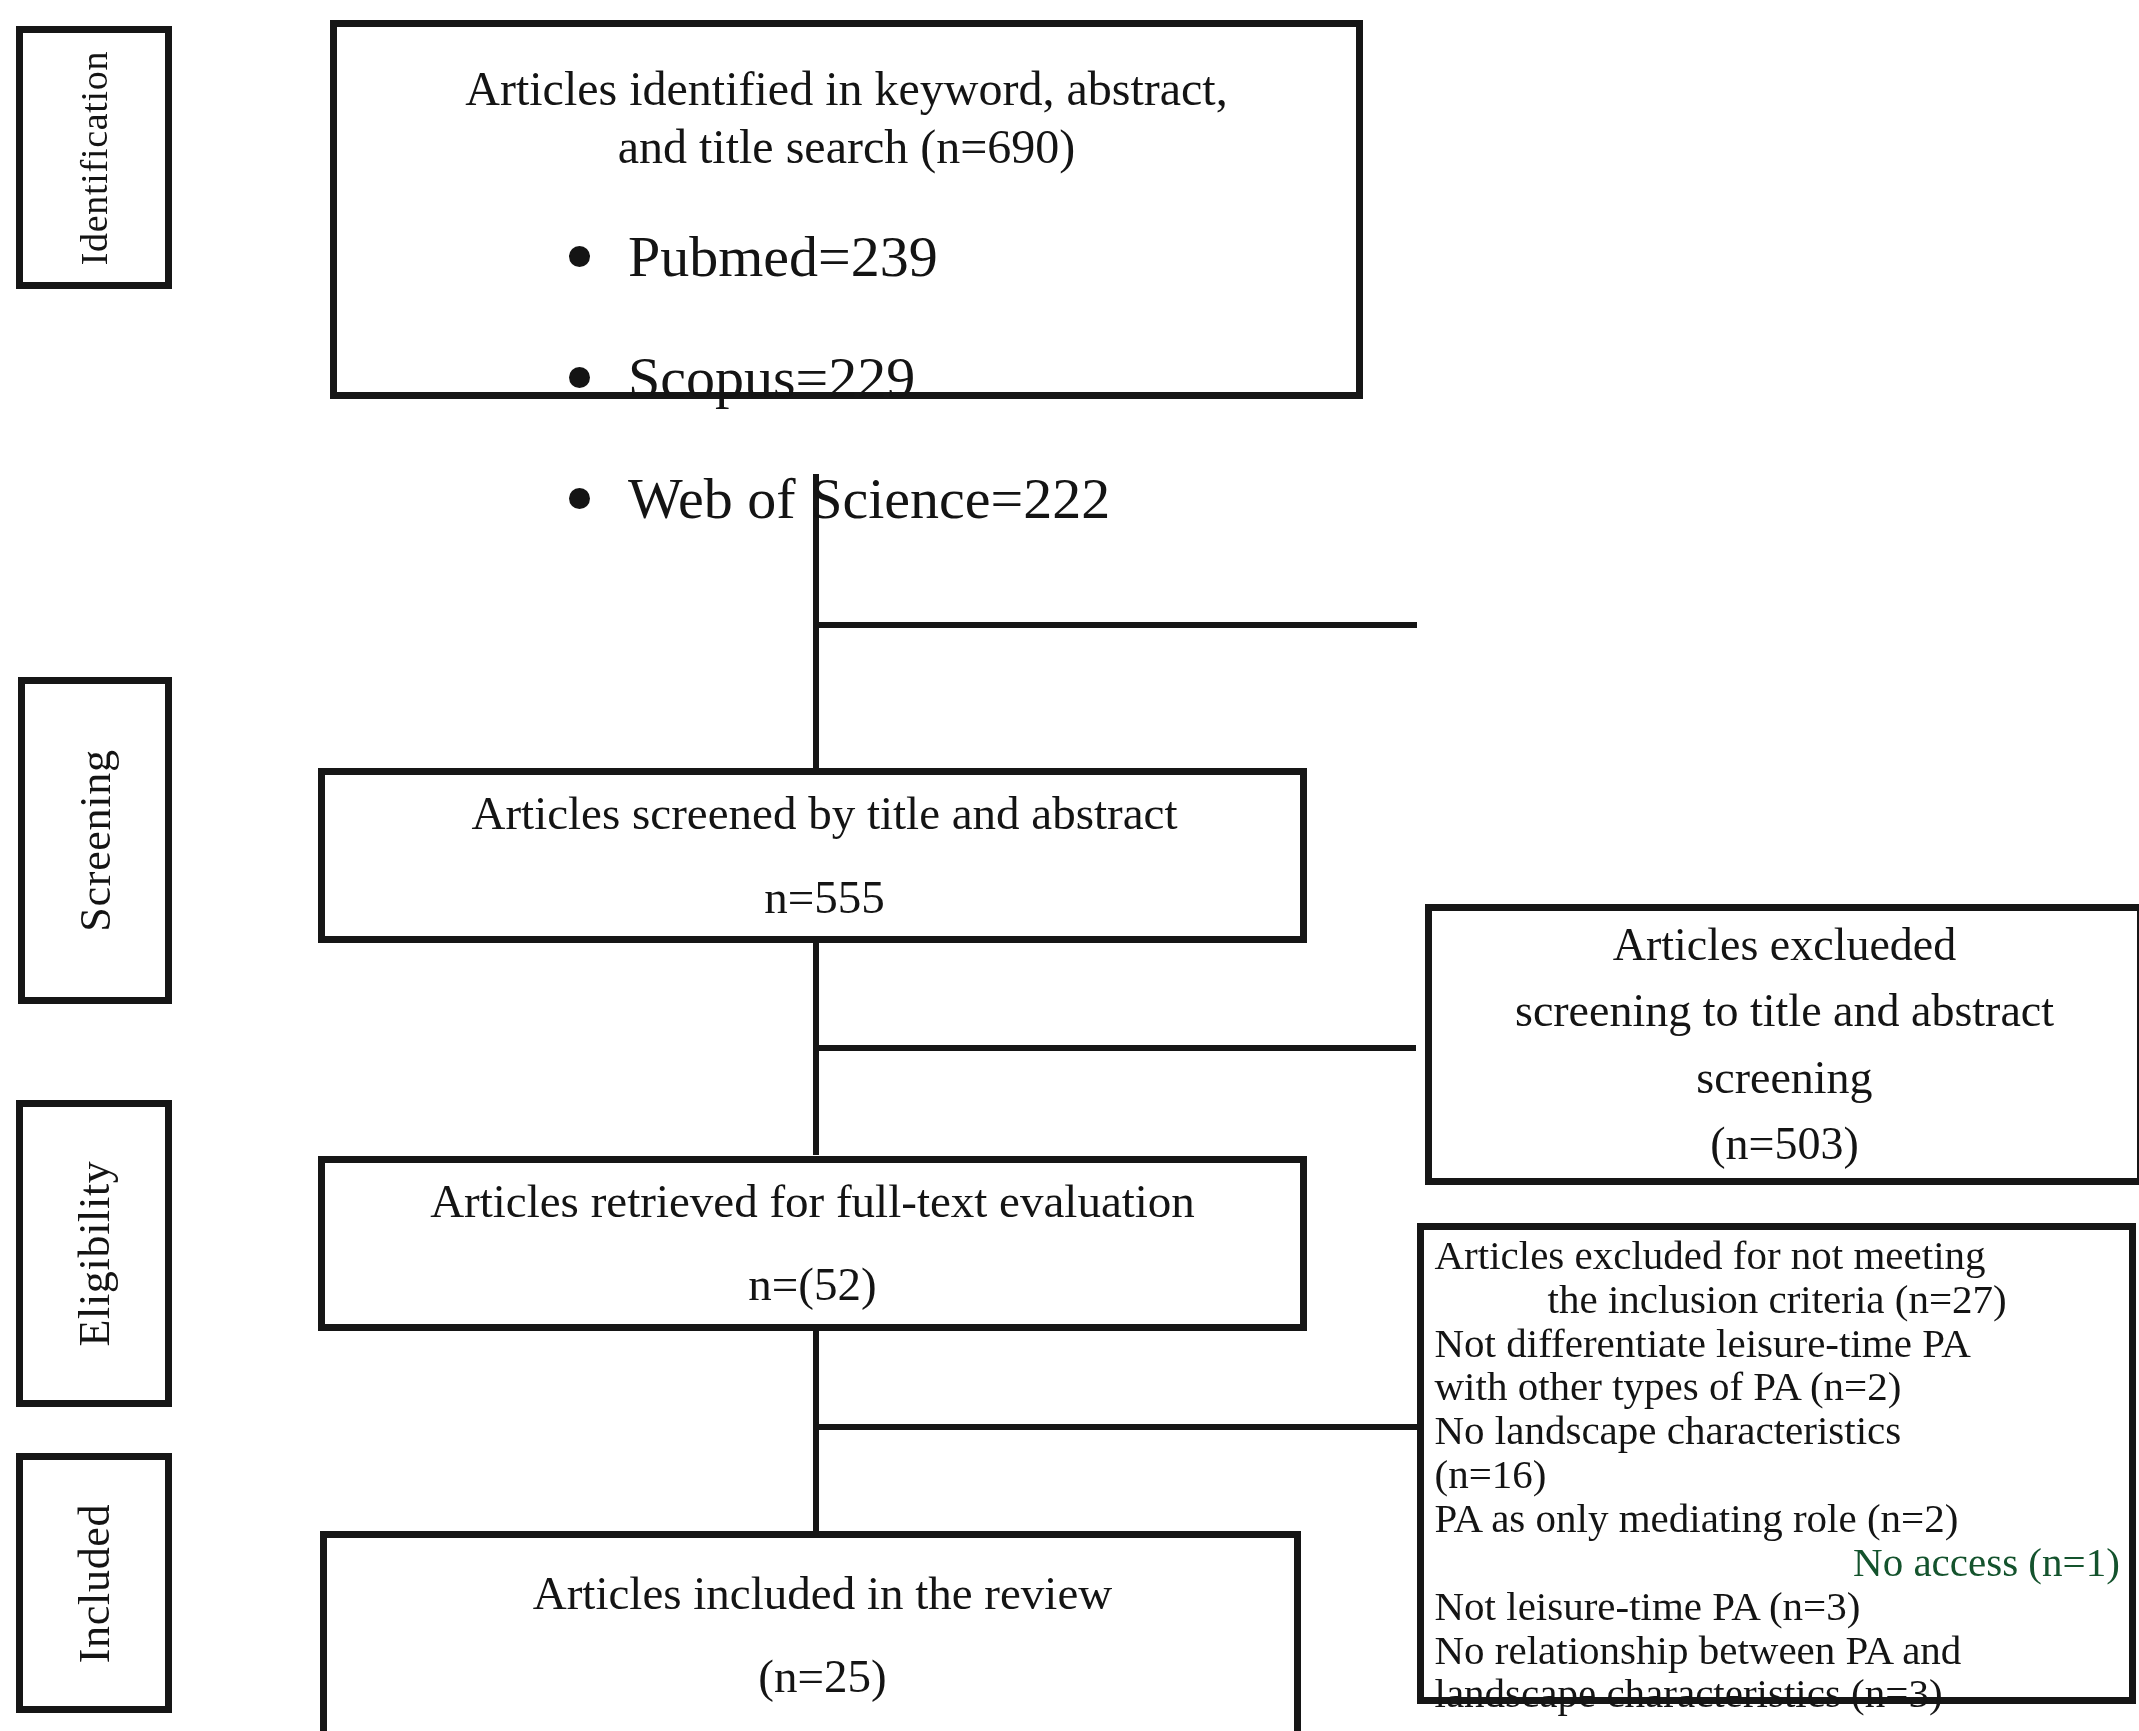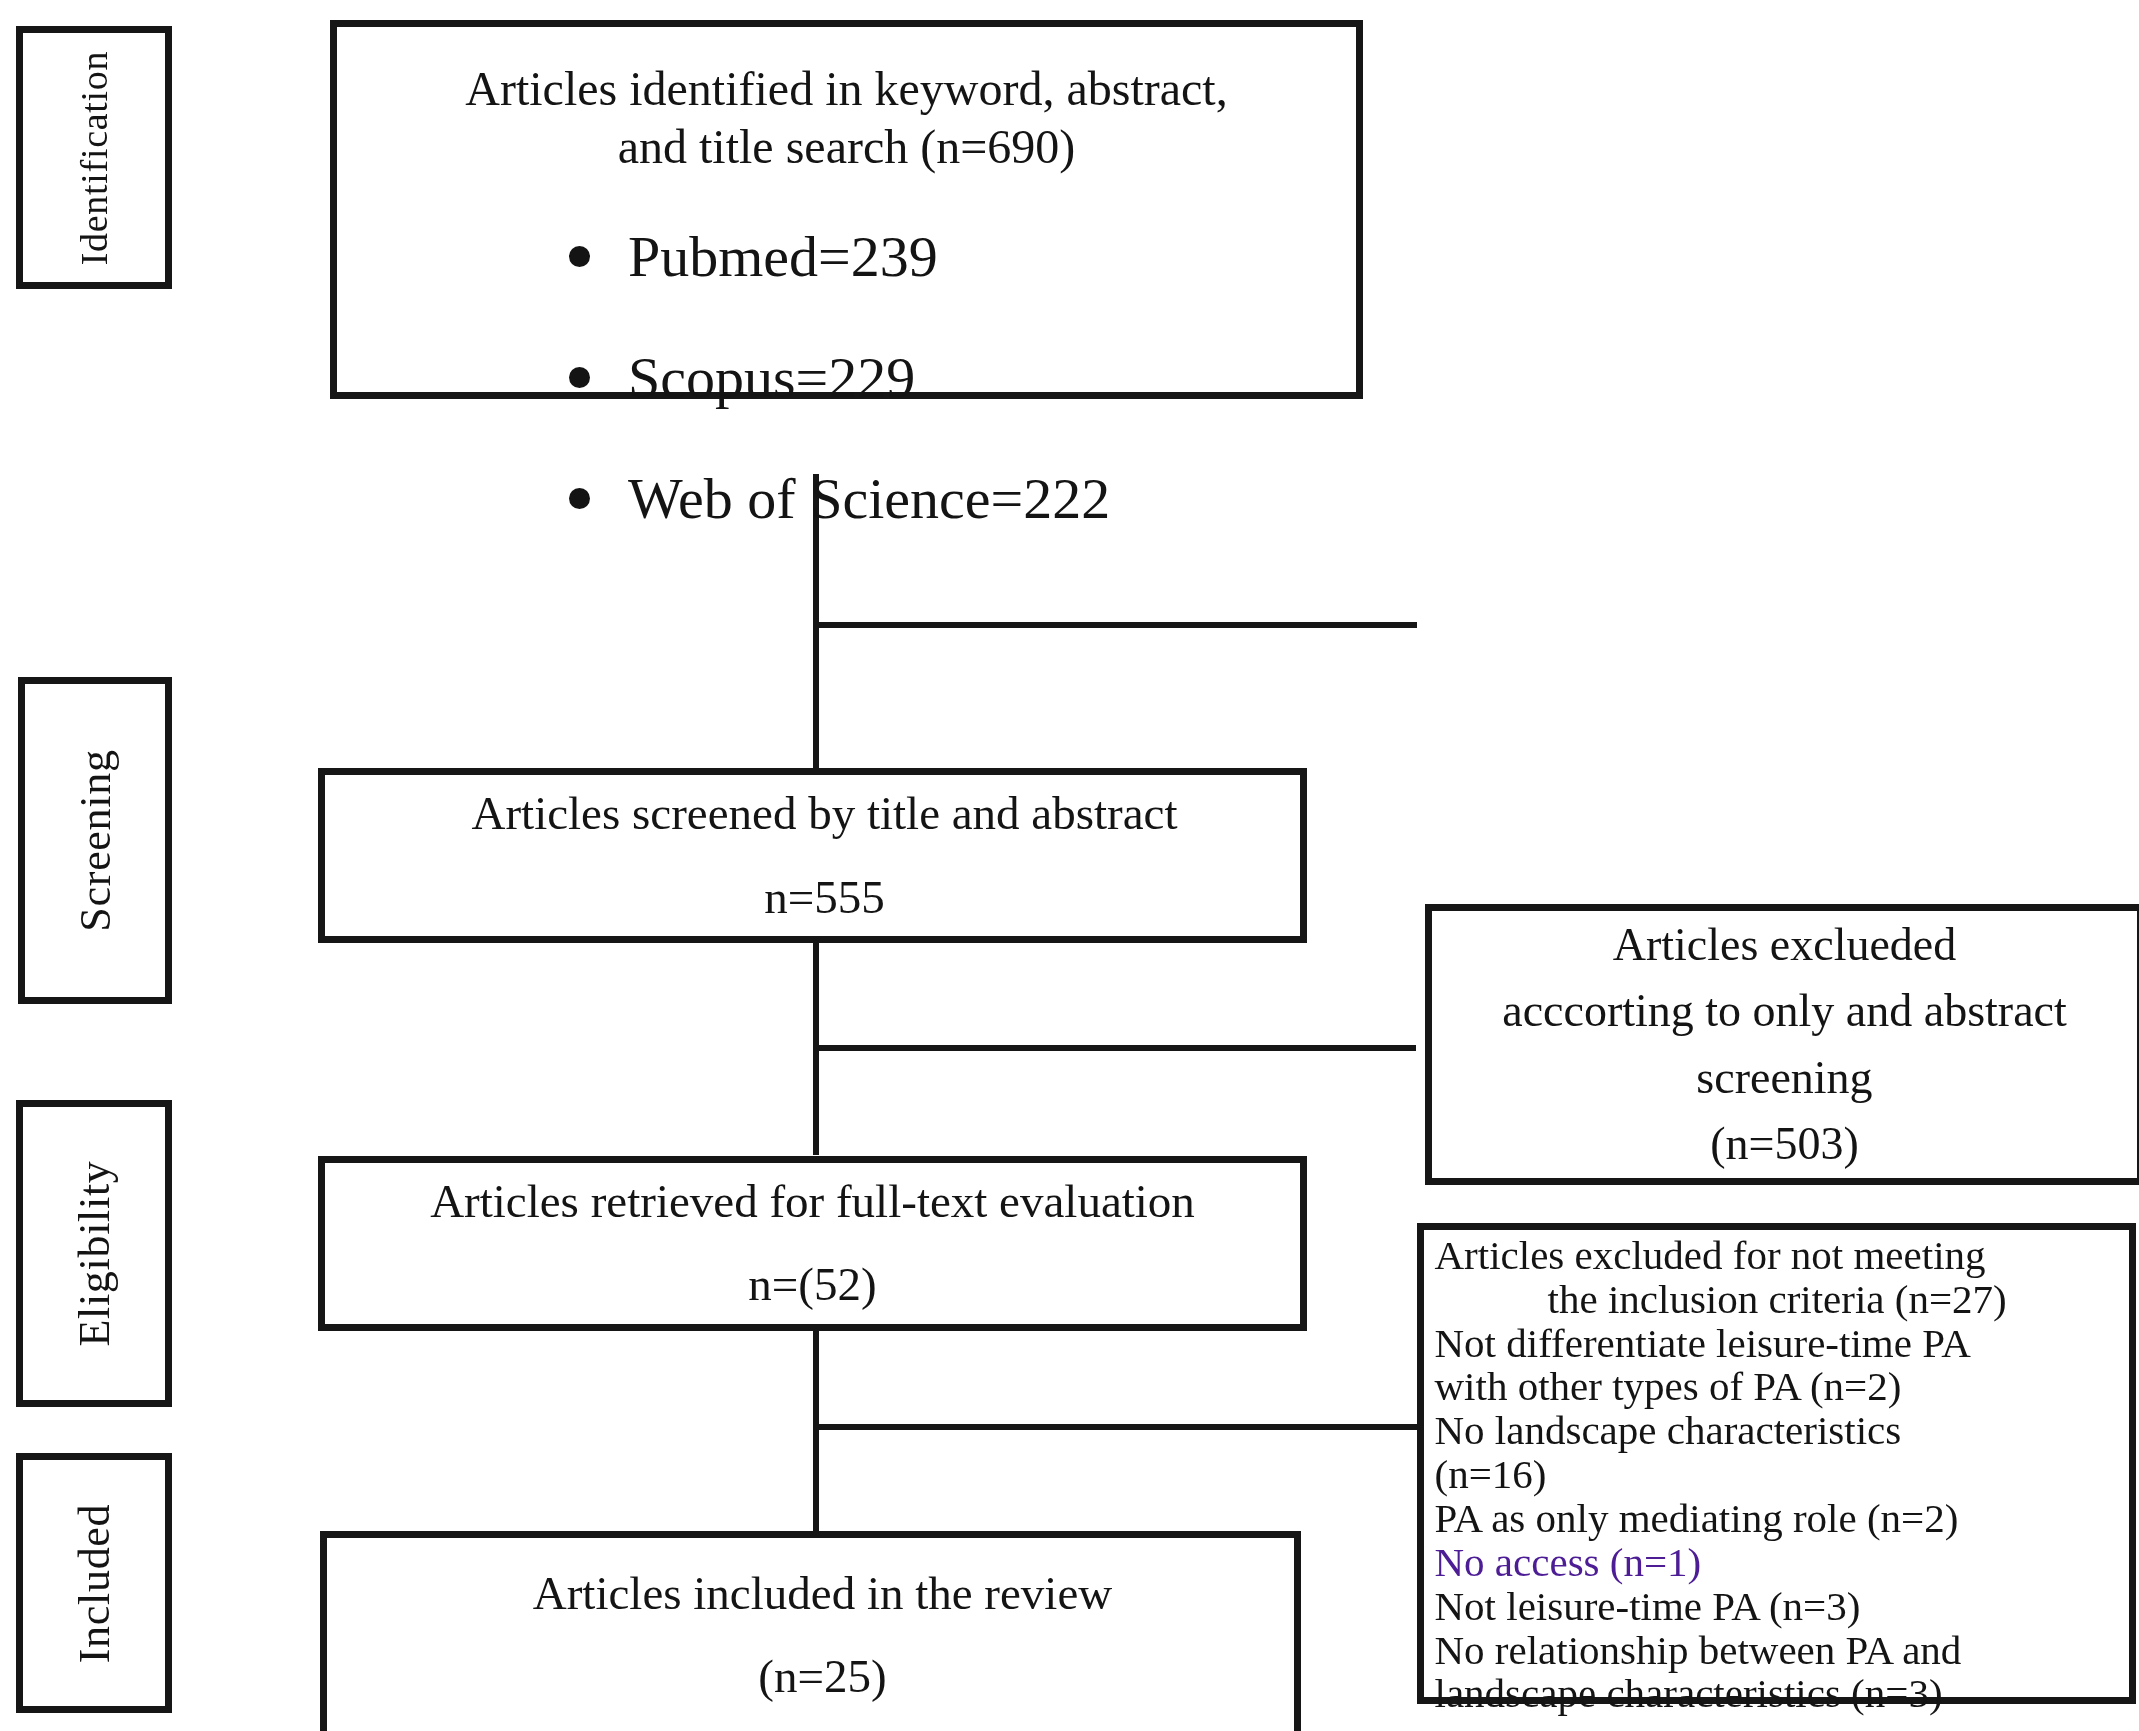--- a/index.html
+++ b/index.html
@@ -60,21 +60,21 @@
   .box-excl-screening{font-size:46px;line-height:1.44;margin-left:8px;}
   .box-excl-fulltext{
     justify-content:flex-start;
     align-items:stretch;
     text-align:left;
     padding:3.9px 9.2px 3.9px 10.5px;
     font-size:41px;
     line-height:1.07;
   }
   .box-excl-fulltext .center-line{text-align:center;}
-  .box-excl-fulltext .lighter{color:#4c1d95;}
+  .box-excl-fulltext .lighter{color:#14532d;text-align:right;}
 </style>
 </head>
 <body>
 
 <div id="canvas">
 
   <div class="stage stage-identification" style="left:16.3px;top:26px;width:156px;height:263px;">
     <span class="vtext">Identification</span>
   </div>
   <div class="stage" style="left:17.7px;top:677px;width:154px;height:327px;">
@@ -114,21 +114,21 @@
   </div>
 
 
   <div class="box big gap30" style="left:318px;top:768px;width:989px;height:175px;">
     <div>Articles screened by title and abstract</div>
     <div>n=555</div>
   </div>
 
   <div class="box box-excl-screening" style="left:1417px;top:904px;width:719px;height:281px;">
     <div>Articles exclueded</div>
-    <div>acccorting to only and abstract</div>
+    <div>screening to title and abstract</div>
     <div>screening</div>
     <div>(n=503)</div>
   </div>
 
   <div class="box big box-retrieved" style="left:318px;top:1156px;width:989px;height:175px;">
     <div>Articles retrieved for full-text evaluation</div>
     <div>n=(52)</div>
   </div>
 
   <div class="box box-excl-fulltext" style="left:1417px;top:1223px;width:719px;height:481px;">

